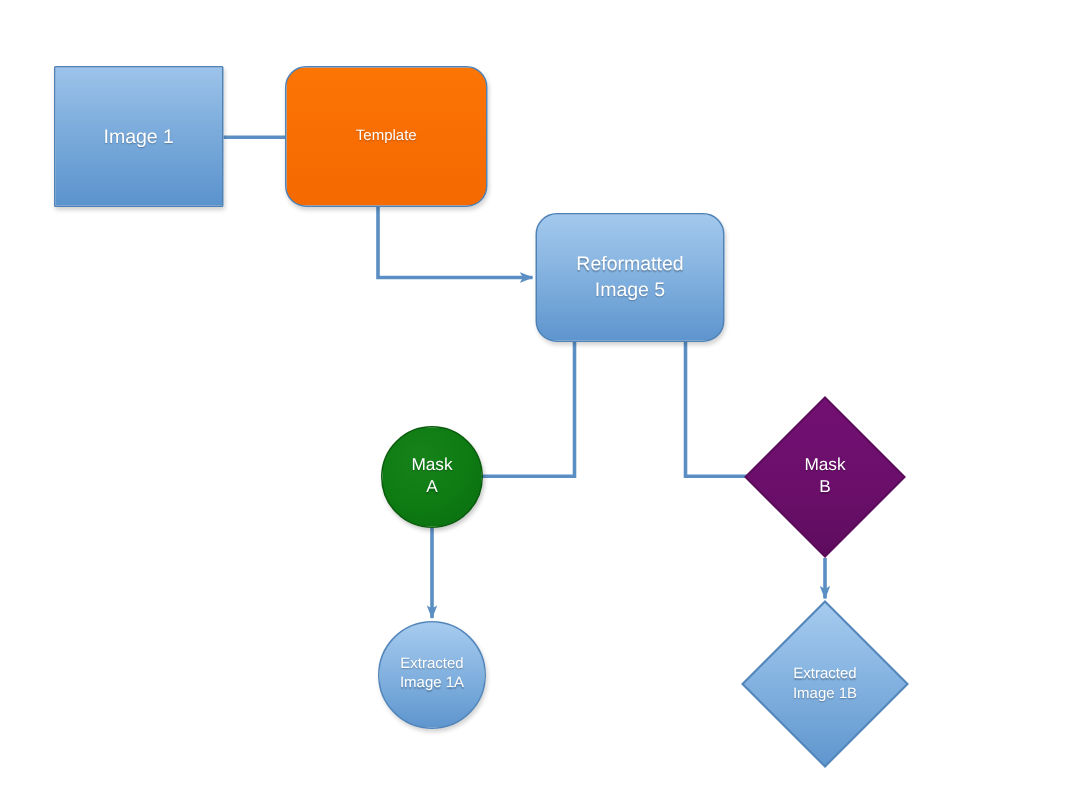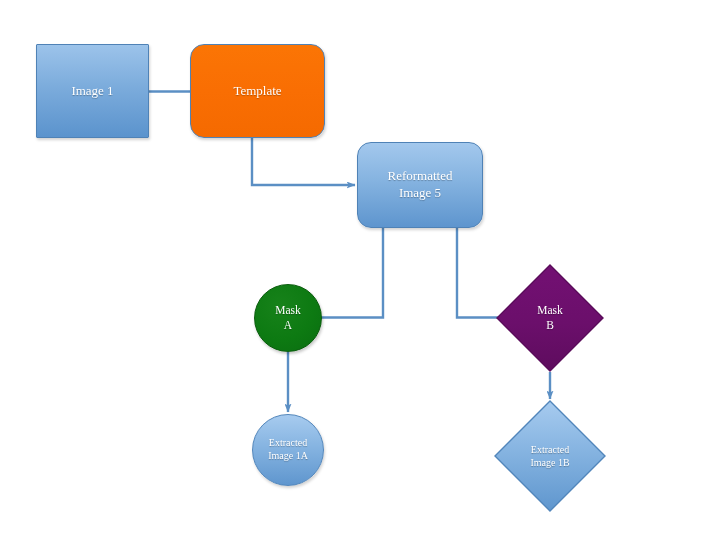--- a/index.html
+++ b/index.html
@@ -15,21 +15,20 @@
     overflow: hidden;
     font-family: "Liberation Sans", sans-serif;
     -webkit-font-smoothing: antialiased;
   }
 
   #diagram-canvas {
     position: absolute;
     left: 0; top: 0;
     width: 720px;
     height: 540px;
-    font-family: Liberation Serif, serif;
   }
 
   
   #connector-layer {
     position: absolute;
     left: 0; top: 0;
     width: 720px;
     height: 540px;
     z-index: 1;
   }
@@ -78,21 +77,21 @@
 
   
   #node-template {
     left: 190px;
     top: 44px;
     width: 135px;
     height: 94px;
     background: linear-gradient(to bottom, #fb7505 0%, #f96e03 50%, #f56a00 100%);
     border: 1px solid #4f82b6;
     border-radius: 14px;
-    font-size: 13px;
+    font-size: 10px;
     box-shadow: 1px 2px 3px rgba(0,0,0,0.18);
   }
 
   
   #node-reformatted {
     left: 357px;
     top: 142px;
     width: 126px;
     height: 86px;
     background: linear-gradient(to bottom, #a3c8ed 0%, #85b3e0 45%, #5e95ce 100%);

